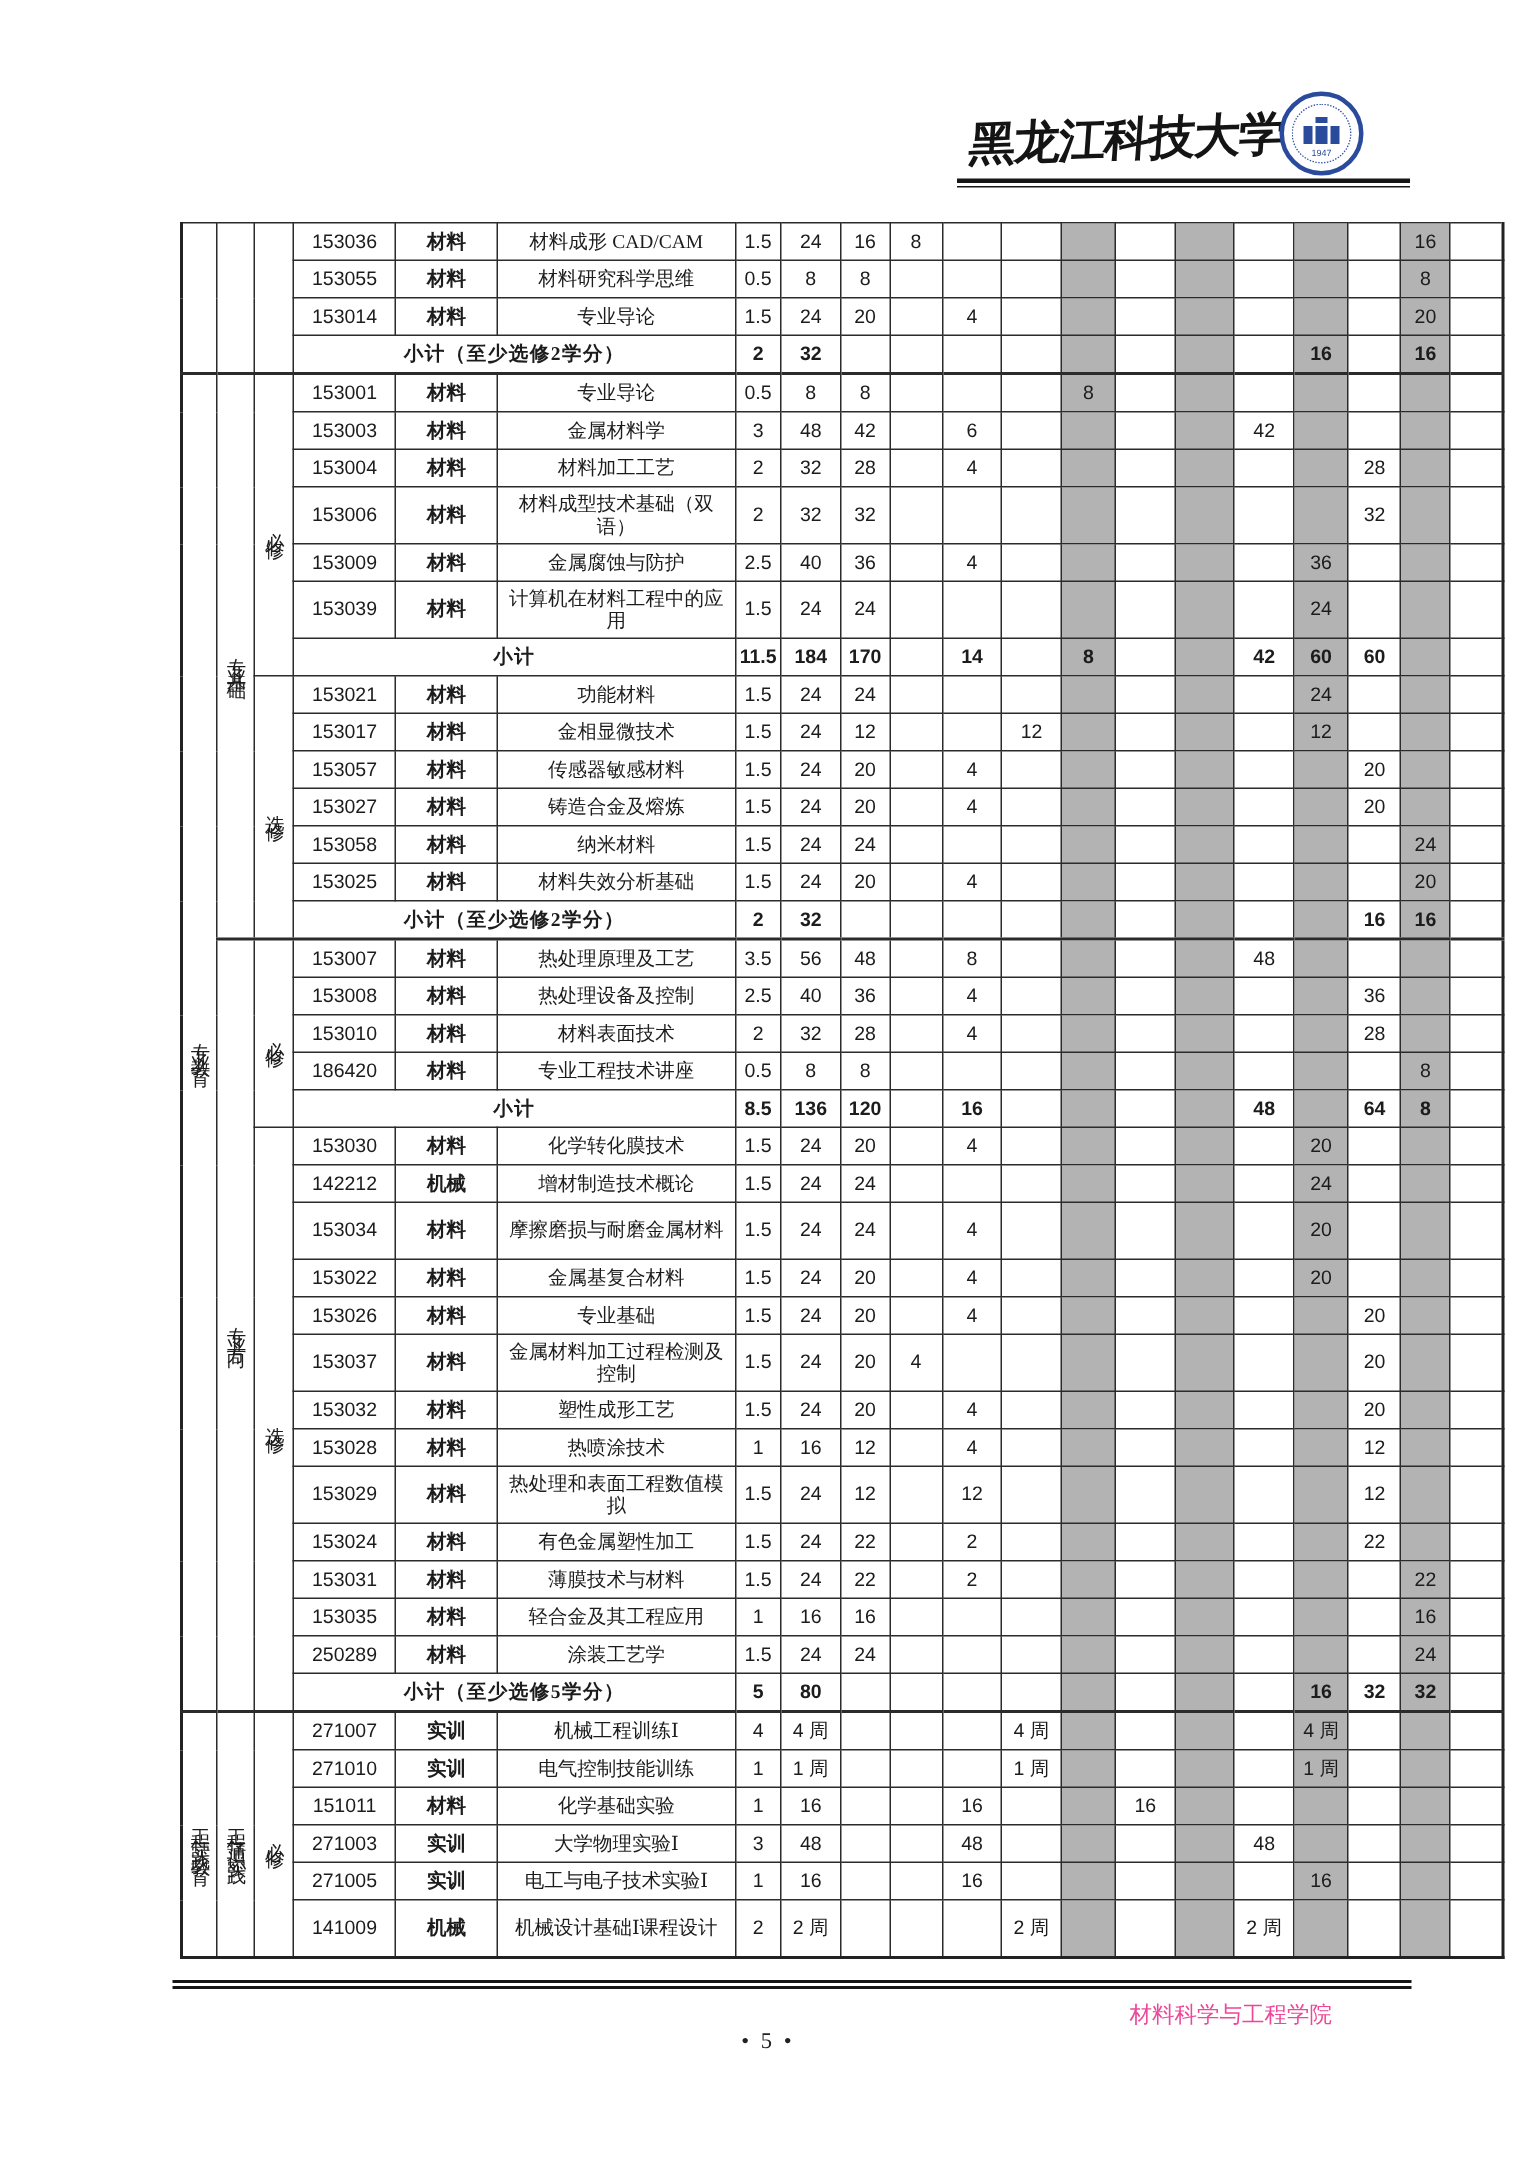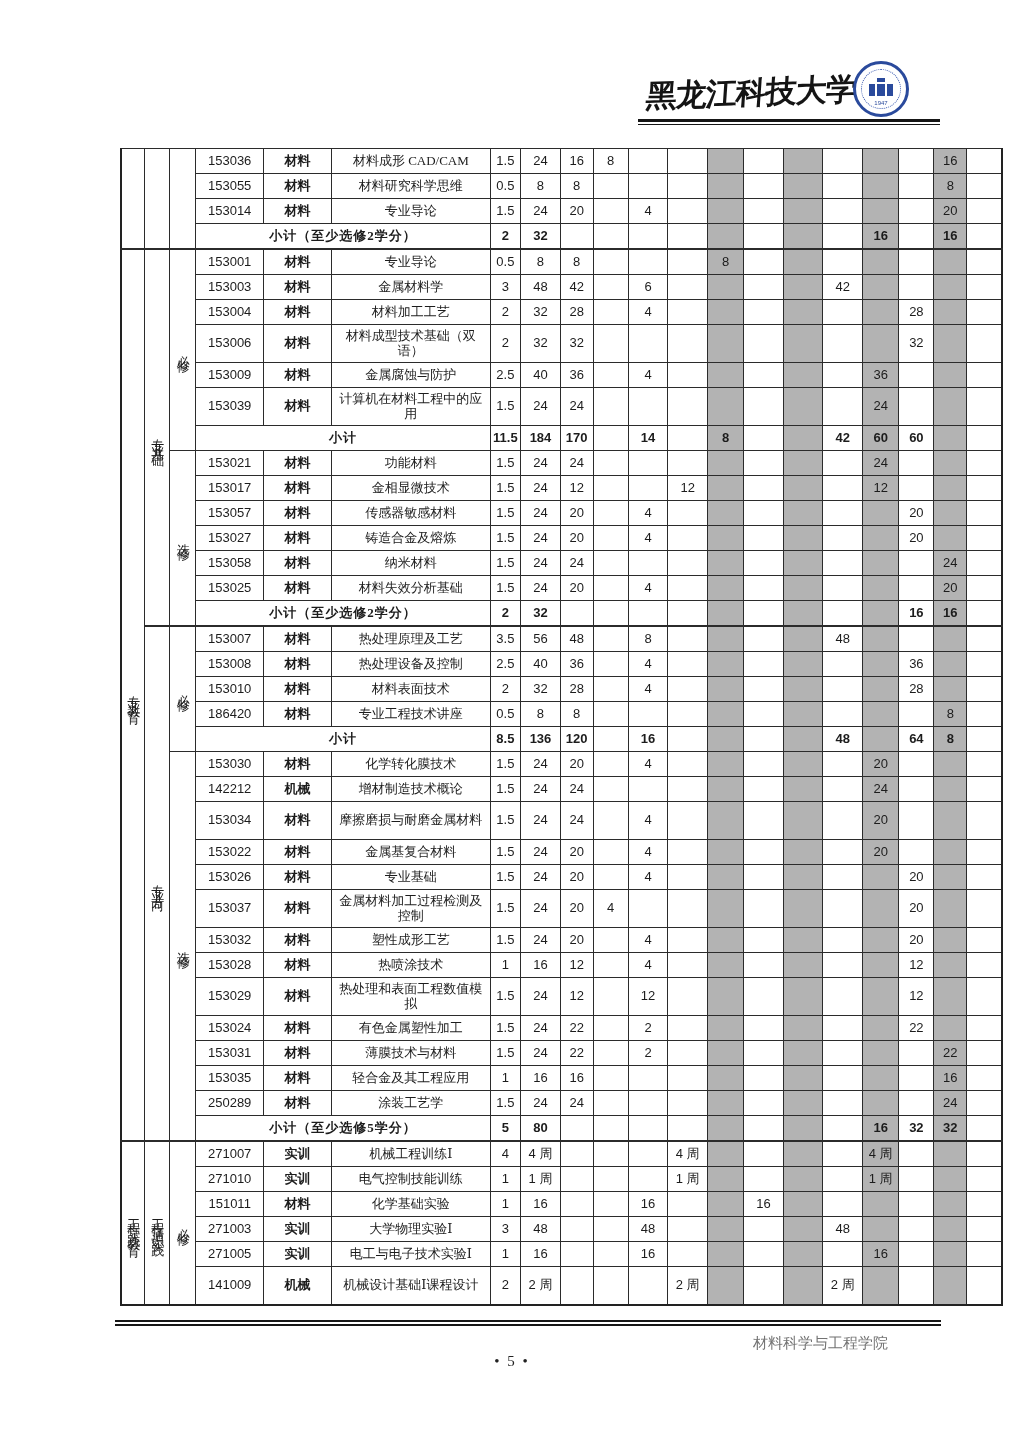--- a/index.html
+++ b/index.html
@@ -20,21 +20,21 @@
       linear-gradient(#2a4a9c,#2a4a9c) 18px 6px/6px 12px no-repeat,
       linear-gradient(#2a4a9c,#2a4a9c) 8px 6px/8px 12px no-repeat;}
   .emblem .year{position:absolute;left:0;right:0;top:36px;text-align:center;font-size:6px;
                 color:#2a4a9c;font-family:"Liberation Sans",sans-serif;}
   .header-rule{position:absolute;left:638px;top:119px;width:302px;height:2px;
                border-top:3px solid #161616;border-bottom:1px solid #161616;}
 
   
   .footer-rule{position:absolute;left:115px;top:1320px;width:826px;height:2px;
                border-top:2px solid #161616;border-bottom:2px solid #161616;}
-  .college{position:absolute;right:136px;top:1334px;font-size:15px;color:#737373;}
+  .college{position:absolute;right:136px;top:1334px;font-size:15px;color:#ec4899;}
   .pageno{position:absolute;left:0;top:1353px;width:1024px;text-align:center;
           font-size:15px;color:#222;letter-spacing:2px;}
 
   
   table.cur{position:absolute;left:120px;top:148px;width:883px;border-collapse:collapse;
             table-layout:fixed;border:2px solid #222;border-top-width:1px;}
   table.cur td{border:1px solid #2b2b2b;height:24px;padding:0 1px;font-size:13px;
                text-align:center;vertical-align:middle;line-height:1.08;overflow:hidden;}
   tr.tall td{height:37px;}
   tr.thick td{border-top-width:2px;text-align:center;}

